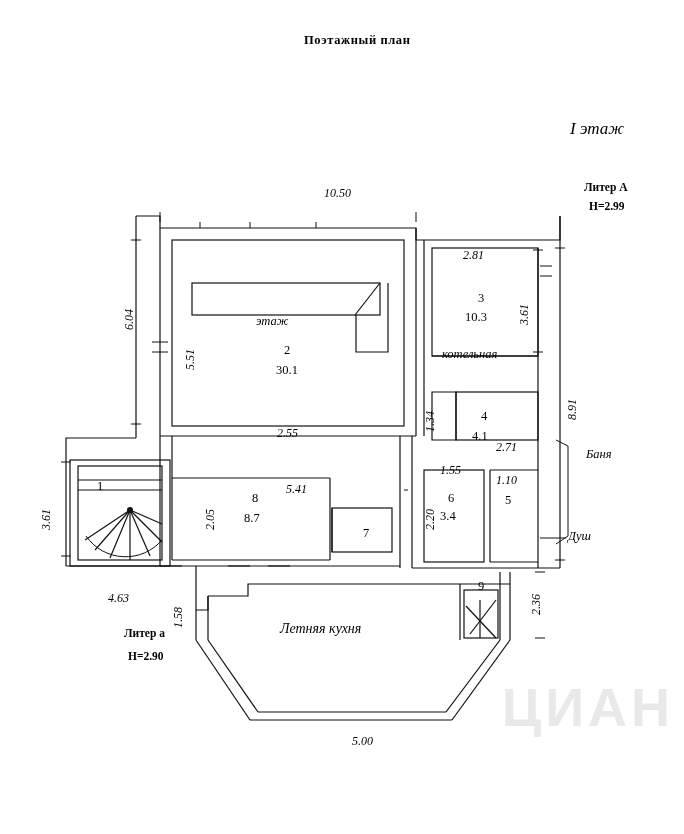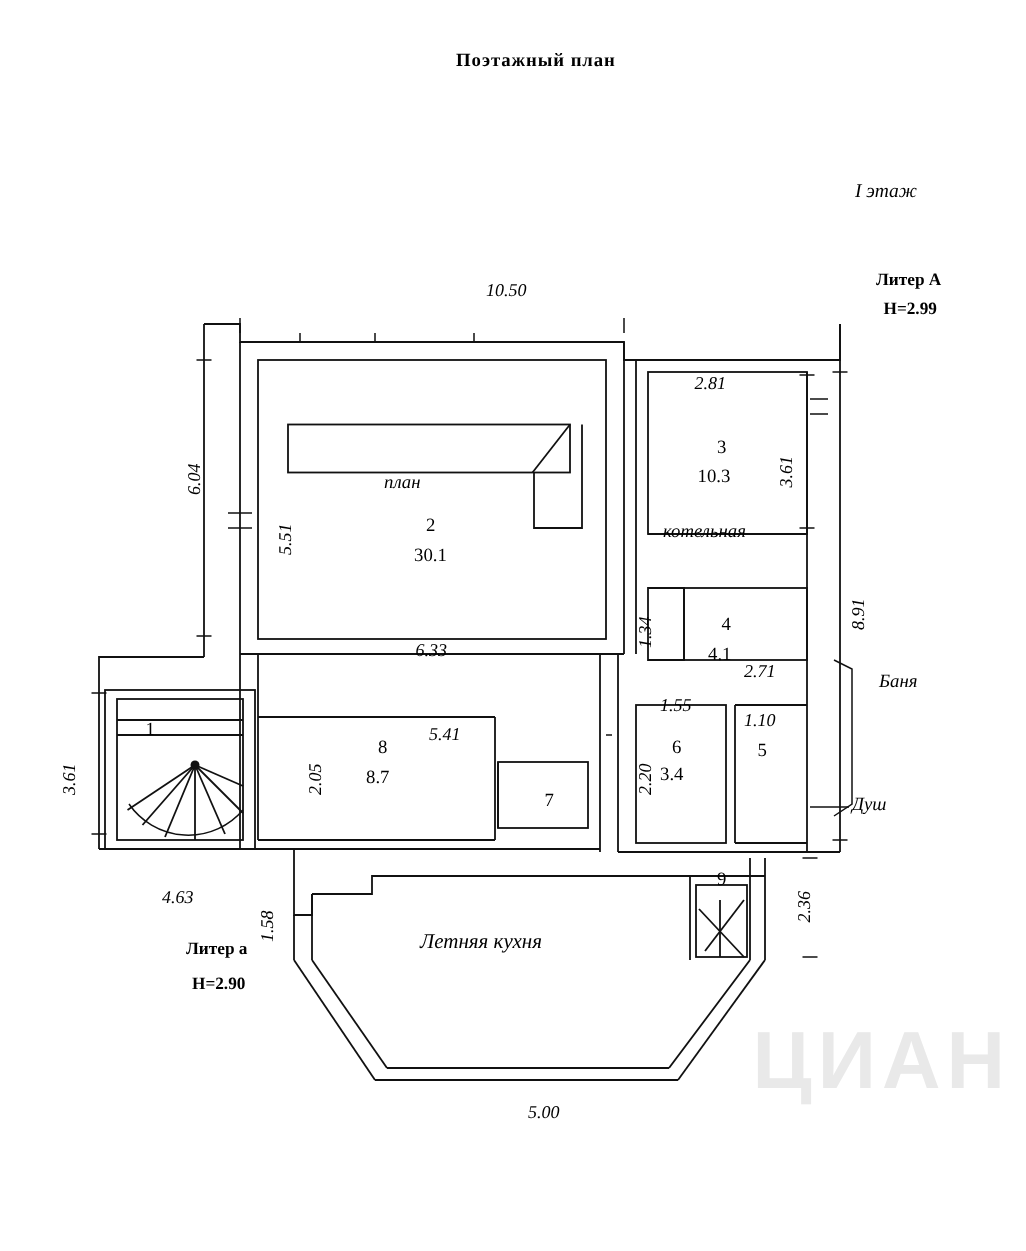--- a/index.html
+++ b/index.html
@@ -30,21 +30,21 @@
     color: #000000;
     line-height: 1.05;
   }
   .title {
     font-weight: bold;
     font-size: 12.5px;
     letter-spacing: 0.6px;
   }
   .floor-note {
     font-style: italic;
-    font-size: 13px;
+    font-size: 17px;
   }
   .liter {
     font-weight: bold;
     font-size: 11.5px;
     text-align: center;
   }
   .dim {
     font-style: italic;
     font-size: 12px;
   }
@@ -224,35 +224,35 @@
   <div class="lbl dim" style="left:352px; top:735px;">5.00</div>
 
   <div class="lbl dim-v" style="left:123px; top:330px;">6.04</div>
   <div class="lbl dim-v" style="left:40px; top:530px;">3.61</div>
 
   <div class="lbl dim-v" style="left:518px; top:325px;">3.61</div>
   <div class="lbl dim-v" style="left:566px; top:420px;">8.91</div>
   <div class="lbl dim-v" style="left:530px; top:615px;">2.36</div>
 
   <div class="lbl dim-v" style="left:184px; top:370px;">5.51</div>
-  <div class="lbl dim" style="left:277px; top:427px;">6.33</div>
+  <div class="lbl dim" style="left:277px; top:427px;">2.55</div>
 
   <div class="lbl dim" style="left:463px; top:249px;">2.81</div>
 
   <div class="lbl dim-v" style="left:424px; top:432px;">1.34</div>
   <div class="lbl dim" style="left:496px; top:441px;">2.71</div>
   <div class="lbl dim" style="left:440px; top:464px;">1.55</div>
   <div class="lbl dim" style="left:496px; top:474px;">1.10</div>
   <div class="lbl dim-v" style="left:424px; top:530px;">2.20</div>
   <div class="lbl dim-v" style="left:204px; top:530px;">2.05</div>
   <div class="lbl dim" style="left:286px; top:483px;">5.41</div>
   <div class="lbl dim" style="left:108px; top:592px;">4.63</div>
   <div class="lbl dim-v" style="left:172px; top:628px;">1.58</div>
 
-  <div class="lbl roomname" style="left:256px; top:315px;">план</div>
+  <div class="lbl roomname" style="left:256px; top:315px;">этаж</div>
   <div class="lbl num" style="left:284px; top:344px;">2</div>
   <div class="lbl area" style="left:276px; top:364px;">30.1</div>
 
   <div class="lbl roomname" style="left:442px; top:348px;">котельная</div>
   <div class="lbl num" style="left:478px; top:292px;">3</div>
   <div class="lbl area" style="left:465px; top:311px;">10.3</div>
 
   <div class="lbl num" style="left:97px; top:480px;">1</div>
 
   <div class="lbl num" style="left:481px; top:410px;">4</div>

